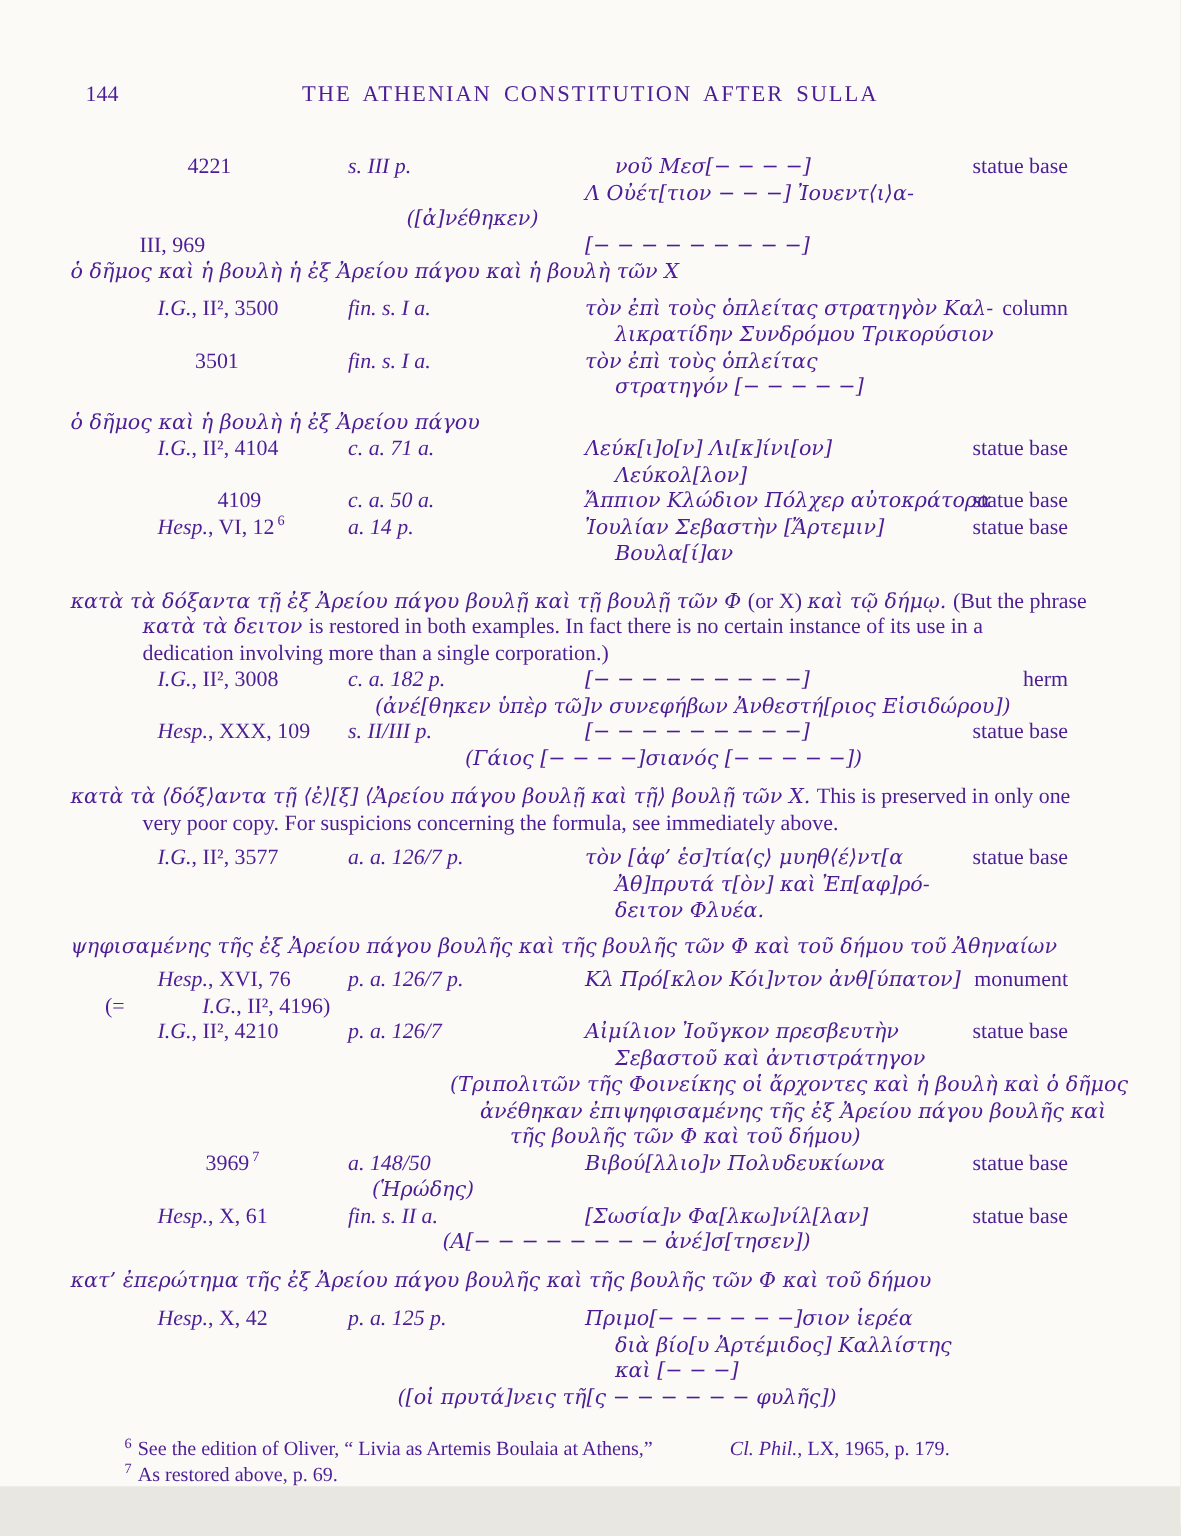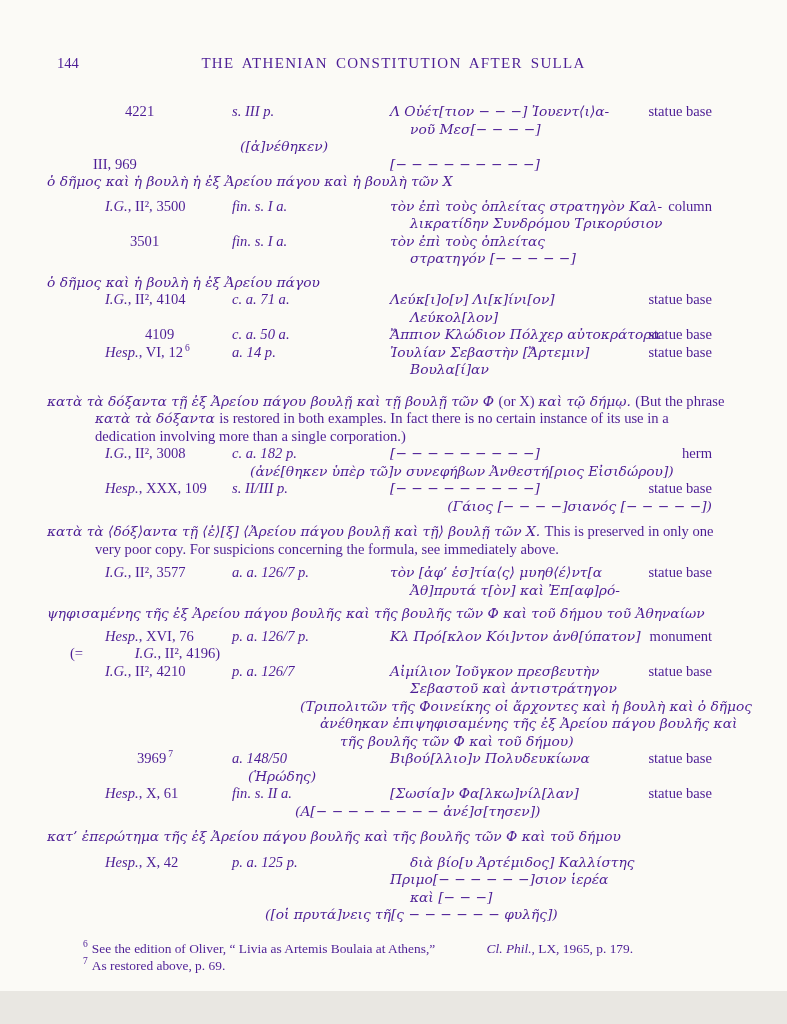--- a/index.html
+++ b/index.html
@@ -16,27 +16,27 @@
   .c-ref{white-space:nowrap;}
   .c-date{font-style:italic;white-space:nowrap;}
   .c-label{text-align:right;white-space:nowrap;}
   .gk, .c-gk, .gl, .wide, .heading, .date2, .gnote{
     font-family:"DejaVu Serif","Liberation Serif",serif;
     font-style:italic;font-size:13.8px;
   }
   .gl{white-space:nowrap;}
   .ind{padding-left:20px;}
   .wide{grid-column:1/5;white-space:nowrap;}
-  .w193{padding-left:193px;} .w253{padding-left:253px;text-align:right;} .w243{padding-left:243px;}
+  .w193{padding-left:193px;} .w253{padding-left:253px;} .w243{padding-left:243px;}
   .w263{padding-left:263px;text-align:right;} .w283{padding-left:283px;} .w238{padding-left:238px;} .w208{padding-left:208px;}
   .ref-ind1{padding-left:68px;} .ref-ind2{padding-left:73px;} .ref-ind3{padding-left:88px;}
   .ref-ind4{padding-left:80px;} .ref-ind5{padding-left:36px;}
   .ref2{padding-left:13px;white-space:nowrap;}
   .date2{padding-left:16px;}
-  .gnote{padding-left:8px;white-space:nowrap;}
+  .gnote{padding-left:8px;white-space:nowrap;text-align:center;}
   .heading{white-space:nowrap;}
   .it{font-style:italic;margin-left:48px;}
   sup{font-size:9.5px;vertical-align:super;line-height:0;margin-left:2px;}
   .para .line{display:block;white-space:nowrap;}
   .para .indent48{padding-left:48px;}
   .mt6{margin-top:6px;} .mt8{margin-top:8px;} .mt10{} .mt14{margin-top:14px;}
   .mb5{margin-bottom:5px;} .mb7{margin-bottom:7px;} .mb8{margin-bottom:8px;} .mb6{margin-bottom:6px;}
   .footnotes{margin-top:16px;font-size:13.4px;line-height:17px;}
   .fn{padding-left:36px;white-space:nowrap;}
   .fn sup{margin-right:4px;margin-left:0;}
@@ -48,22 +48,22 @@
 
   <div class="header">
     <span class="pagenum">144</span>
     <span class="title">THE ATHENIAN CONSTITUTION AFTER SULLA</span>
   </div>
 
   <div class="entry">
     <div class="c-ref ref-ind1">4221</div>
     <div class="c-date">s. III p.</div>
     <div class="c-gk">
+      <div class="gl ind">νοῦ Μεσ[− − − −]</div>
       <div class="gl">Λ Οὐέτ[τιον − − −] Ἰουεντ⟨ι⟩α-</div>
-      <div class="gl ind">νοῦ Μεσ[− − − −]</div>
     </div>
     <div class="c-label">statue base</div>
   </div>
 
   <div class="entry">
     <div class="c-ref"></div>
     <div class="gnote">([ἀ]νέθηκεν)</div>
   </div>
 
   <div class="entry">
@@ -121,21 +121,21 @@
     <div class="c-date">a. 14 p.</div>
     <div class="c-gk">
       <div class="gl">Ἰουλίαν Σεβαστὴν [Ἄρτεμιν]</div>
       <div class="gl ind">Βουλα[ί]αν</div>
     </div>
     <div class="c-label">statue base</div>
   </div>
 
   <div class="para mt14">
     <span class="line"><span class="gk">κατὰ τὰ δόξαντα τῇ ἐξ Ἀρείου πάγου βουλῇ καὶ τῇ βουλῇ τῶν Φ </span><span>(or X) </span><span class="gk">καὶ τῷ δήμῳ. </span><span> (But the phrase</span></span>
-    <span class="line indent48"><span class="gk">κατὰ τὰ δόξαντα </span><span>is restored in both examples.  In fact there is no certain instance of its use in a</span></span>
+    <span class="line indent48"><span class="gk">κατὰ τὰ δειτον </span><span>is restored in both examples.  In fact there is no certain instance of its use in a</span></span>
     <span class="line indent48">dedication involving more than a single corporation.)</span>
   </div>
 
   <div class="entry">
     <div class="c-ref"><span class="it">I.G.</span><span>, II², 3008</span></div>
     <div class="c-date">c. a. 182 p.</div>
     <div class="c-gk">
       <div class="gl">[− − − − − − − − −]</div>
     </div>
     <div class="c-label">herm</div>
@@ -156,20 +156,21 @@
     <span class="line"><span class="gk">κατὰ τὰ ⟨δόξ⟩αντα τῇ ⟨ἐ⟩[ξ] ⟨Ἀρείου πάγου βουλῇ καὶ τῇ⟩ βουλῇ τῶν Χ. </span><span> This is preserved in only one</span></span>
     <span class="line indent48">very poor copy.  For suspicions concerning the formula, see immediately above.</span>
   </div>
 
   <div class="entry">
     <div class="c-ref"><span class="it">I.G.</span><span>, II², 3577</span></div>
     <div class="c-date">a. a. 126/7 p.</div>
     <div class="c-gk">
       <div class="gl">τὸν [ἀφ’ ἑσ]τία⟨ς⟩ μυηθ⟨έ⟩ντ[α</div>
       <div class="gl ind">Ἀθ]πρυτά τ[ὸν] καὶ Ἐπ[αφ]ρό-</div>
+      <div class="gl ind">δειτον Φλυέα.</div>
     </div>
     <div class="c-label">statue base</div>
   </div>
 
   <div class="heading mt6 mb5">ψηφισαμένης τῆς ἐξ Ἀρείου πάγου βουλῆς καὶ τῆς βουλῆς τῶν Φ καὶ τοῦ δήμου τοῦ Ἀθηναίων</div>
 
   <div class="entry">
     <div class="c-ref">
       <div><span class="it">Hesp.</span><span>, XVI, 76</span></div>
       <div class="ref2"><span>(= </span><span class="it">I.G.</span><span>, II², 4196)</span></div>
@@ -215,22 +216,22 @@
     <div class="c-label">statue base</div>
     <div class="wide w238">(Α[− − − − − − − − ἀνέ]σ[τησεν])</div>
   </div>
 
   <div class="heading mt8 mb8">κατ’ ἐπερώτημα τῆς ἐξ Ἀρείου πάγου βουλῆς καὶ τῆς βουλῆς τῶν Φ καὶ τοῦ δήμου</div>
 
   <div class="entry">
     <div class="c-ref"><span class="it">Hesp.</span><span>, X, 42</span></div>
     <div class="c-date">p. a. 125 p.</div>
     <div class="c-gk">
+      <div class="gl">Πριμο[− − − − − −]σιον ἱερέα</div>
       <div class="gl ind">διὰ βίο[υ Ἀρτέμιδος] Καλλίστης</div>
-      <div class="gl">Πριμο[− − − − − −]σιον ἱερέα</div>
       <div class="gl ind">καὶ [− − −]</div>
     </div>
     <div class="wide w208">([οἱ πρυτά]νεις τῆ[ς − − − − − − φυλῆς])</div>
   </div>
 
   <div class="footnotes">
     <div class="fn"><sup>6</sup><span>See the edition of Oliver, “ Livia as Artemis Boulaia at Athens,” </span><span class="it">Cl. Phil.</span><span>, LX, 1965, p. 179.</span></div>
     <div class="fn"><sup>7</sup><span>As restored above, p. 69.</span></div>
   </div>
 

